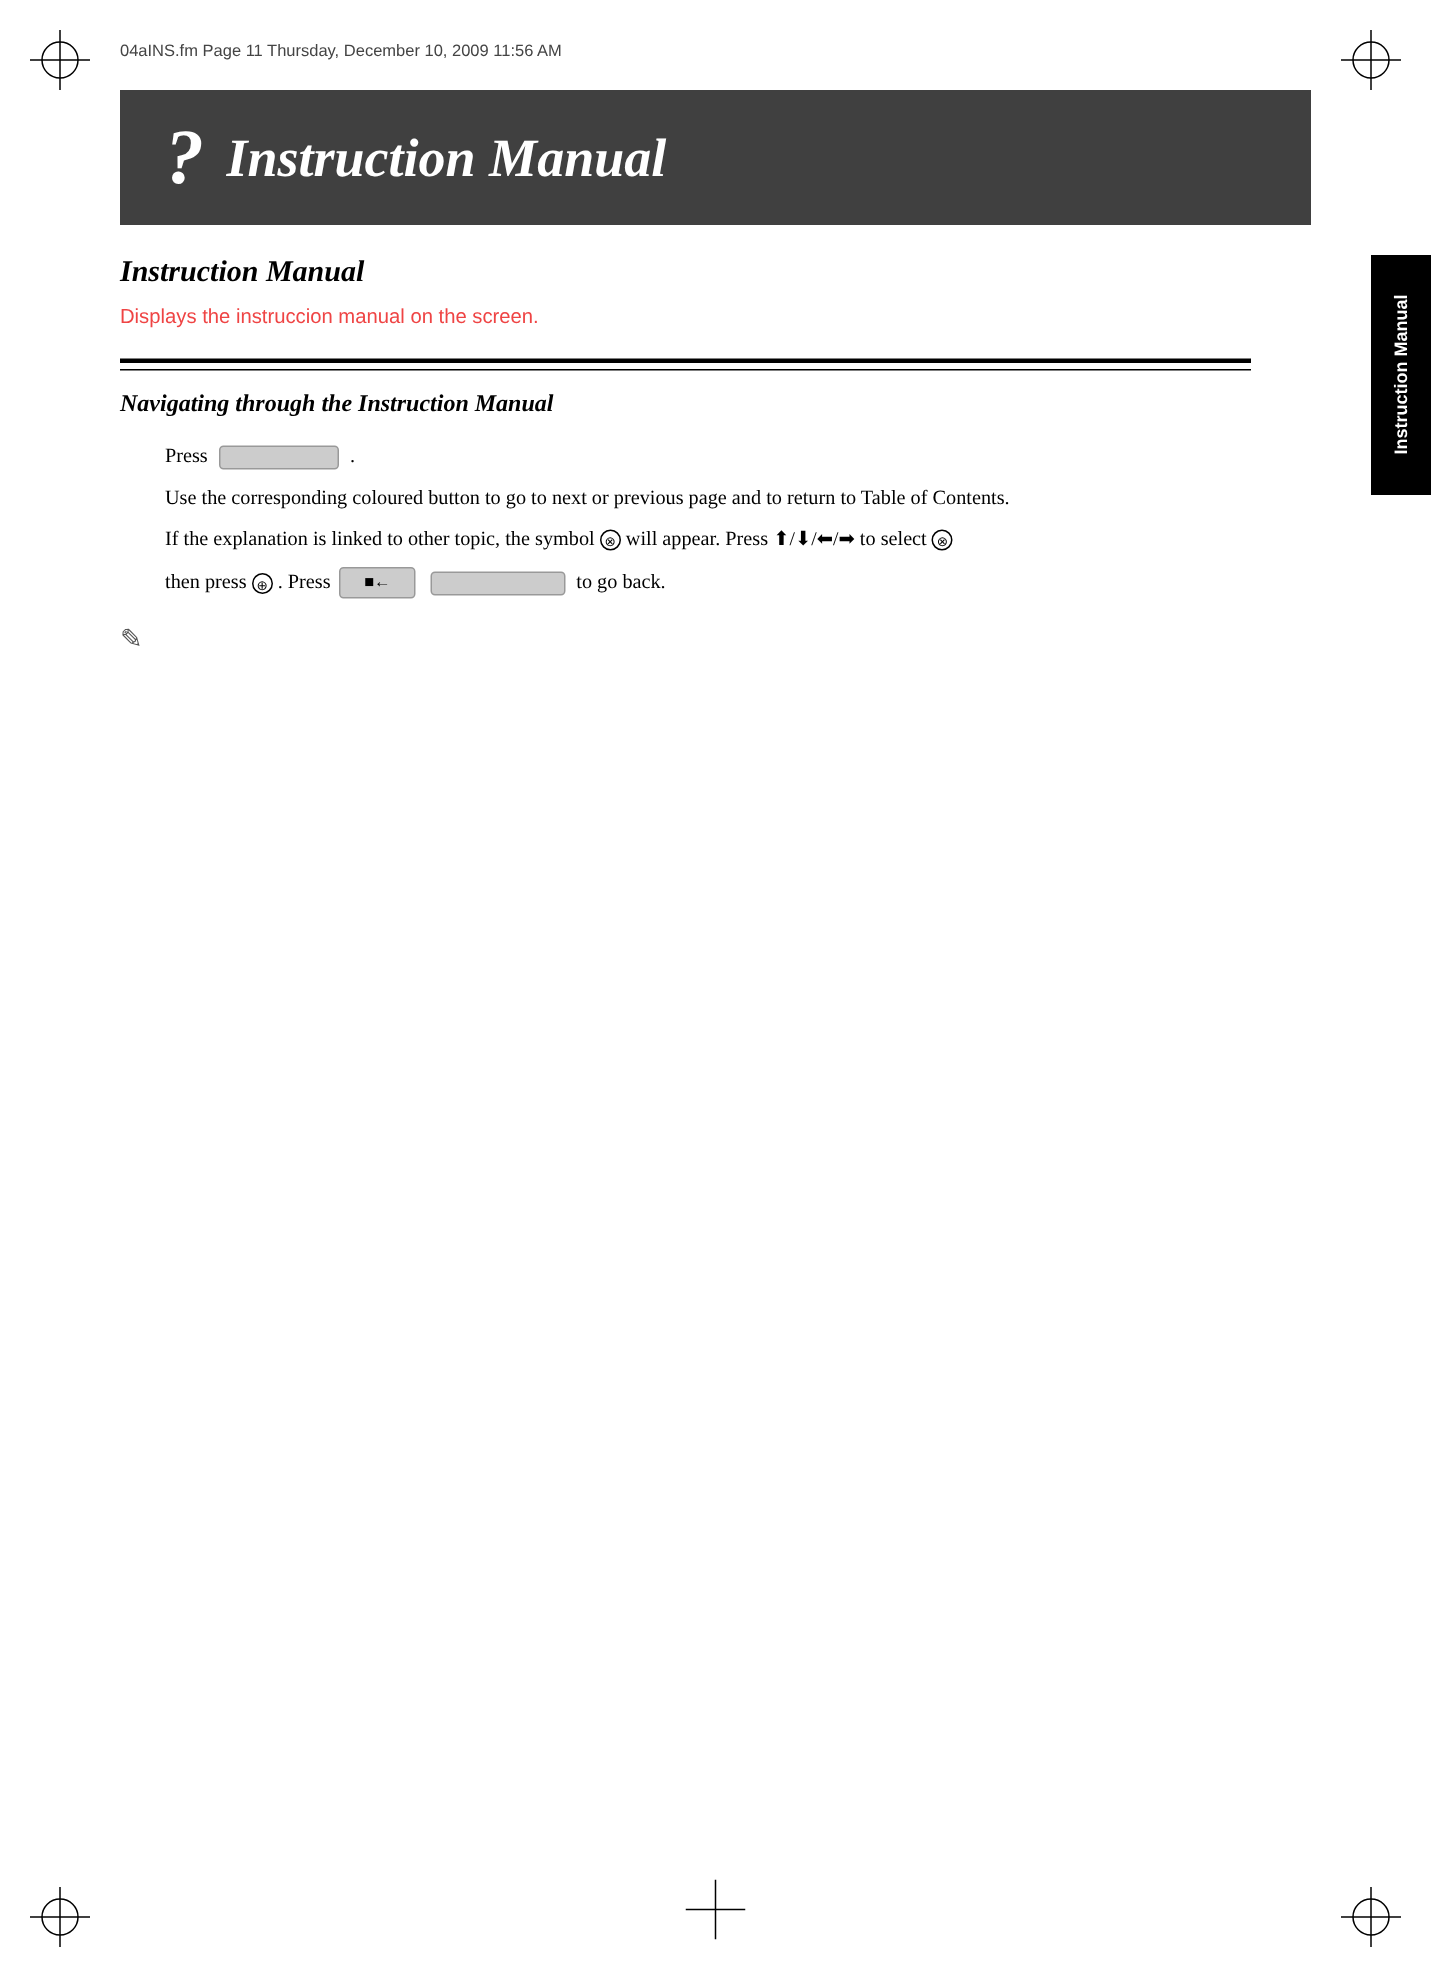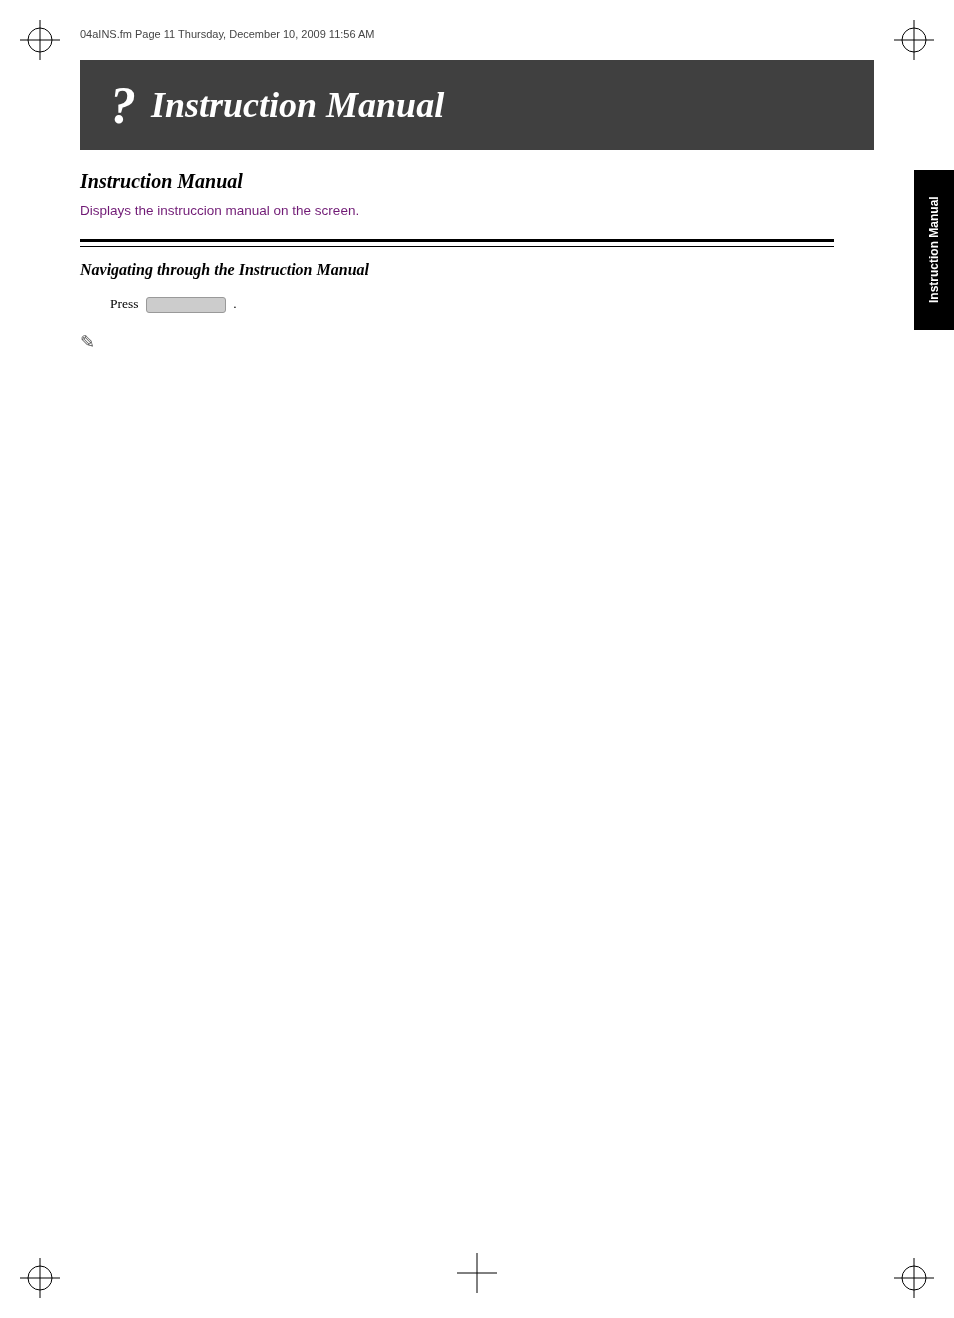--- a/index.html
+++ b/index.html
@@ -95,21 +95,21 @@
       font-size: 20px;
       font-style: italic;
       font-weight: bold;
       color: #000000;
       margin-bottom: 8px;
       font-family: Georgia, serif;
     }
 
     .section-description {
       font-size: 13.5px;
-      color: #701a75;
+      color: #ef4444;
       margin-bottom: 18px;
       line-height: 1.5;
     }
 
     
     .thick-divider {
       border: none;
       border-top: 3px solid #000000;
       margin-bottom: 4px;
     }
@@ -309,21 +309,40 @@
 
       <div class="instructions-block">
 
         <div class="instruction-line">
           <span>Press</span>
           <span class="icon-placeholder" style="width:80px; background:#ccc; border:1px solid #999; height:16px; border-radius:3px; display:inline-block; margin:0 4px; vertical-align:middle;"></span>
           <span>.</span>
         </div>
 
 
-
+        <div class="instruction-line">
+          <span>Use the corresponding coloured button to go to next or previous page and to return to Table of Contents.</span>
+        </div>
+
+        <div class="instruction-line">
+          <span>If the explanation is linked to other topic, the symbol </span>
+          <span style="display:inline-block;width:14px;height:14px;border:1px solid #000;border-radius:50%;vertical-align:middle;font-size:9px;line-height:14px;text-align:center;">⊗</span>
+          <span> will appear. Press </span>
+          <span class="nav-arrows">⬆/⬇/⬅/➡</span>
+          <span> to select </span>
+          <span style="display:inline-block;width:14px;height:14px;border:1px solid #000;border-radius:50%;vertical-align:middle;font-size:9px;line-height:14px;text-align:center;">⊗</span>
+        </div>
+        <div class="instruction-line">
+          <span>then press </span>
+          <span style="display:inline-block;width:14px;height:14px;border:1px solid #000;border-radius:50%;vertical-align:middle;font-size:9px;line-height:14px;text-align:center;">⊕</span>
+          <span>. Press </span>
+          <span style="display:inline-block;background:#ccc;border:1px solid #999;border-radius:3px;padding:1px 16px;font-size:11px;vertical-align:middle;margin:0 2px;">■←</span>
+          <span class="icon-placeholder" style="width:90px; background:#ccc; border:1px solid #999; height:16px; border-radius:3px; display:inline-block; margin:0 4px; vertical-align:middle;"></span>
+          <span>to go back.</span>
+        </div>
 
 
       </div>
 
       <div class="note-section">
         <div class="note-icon">✎</div>
       </div>
     </div>
 
   </div>

